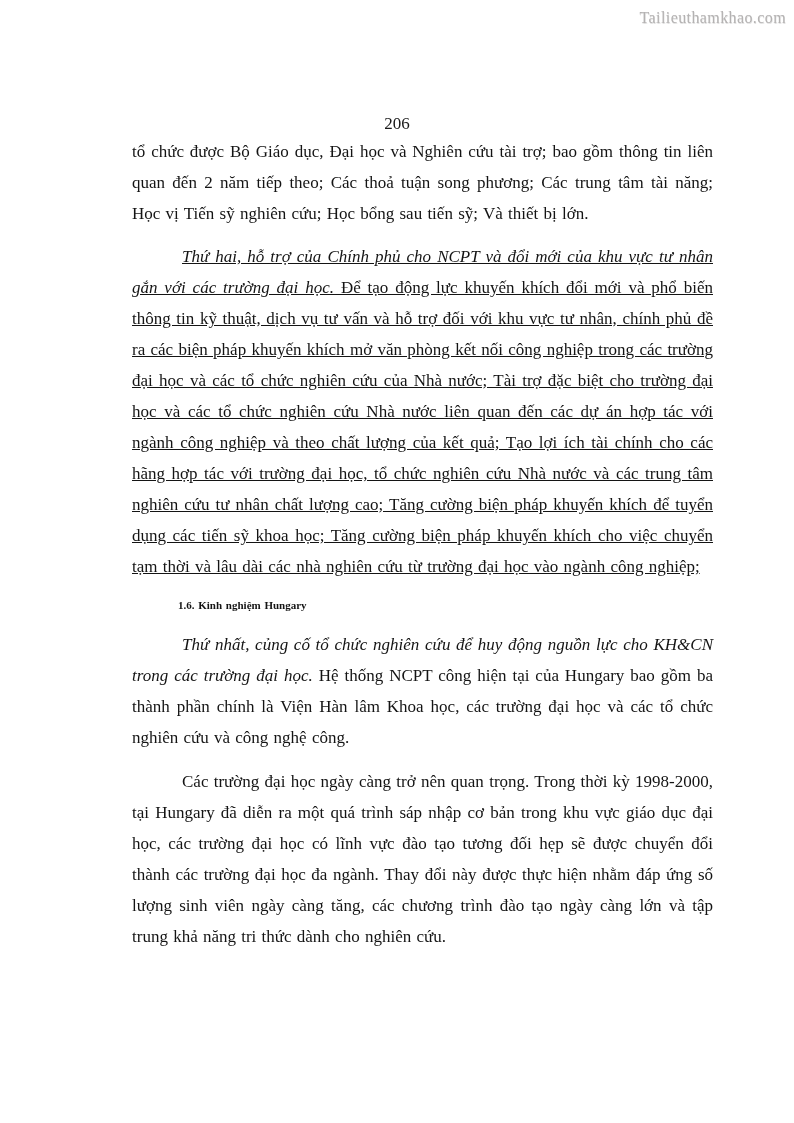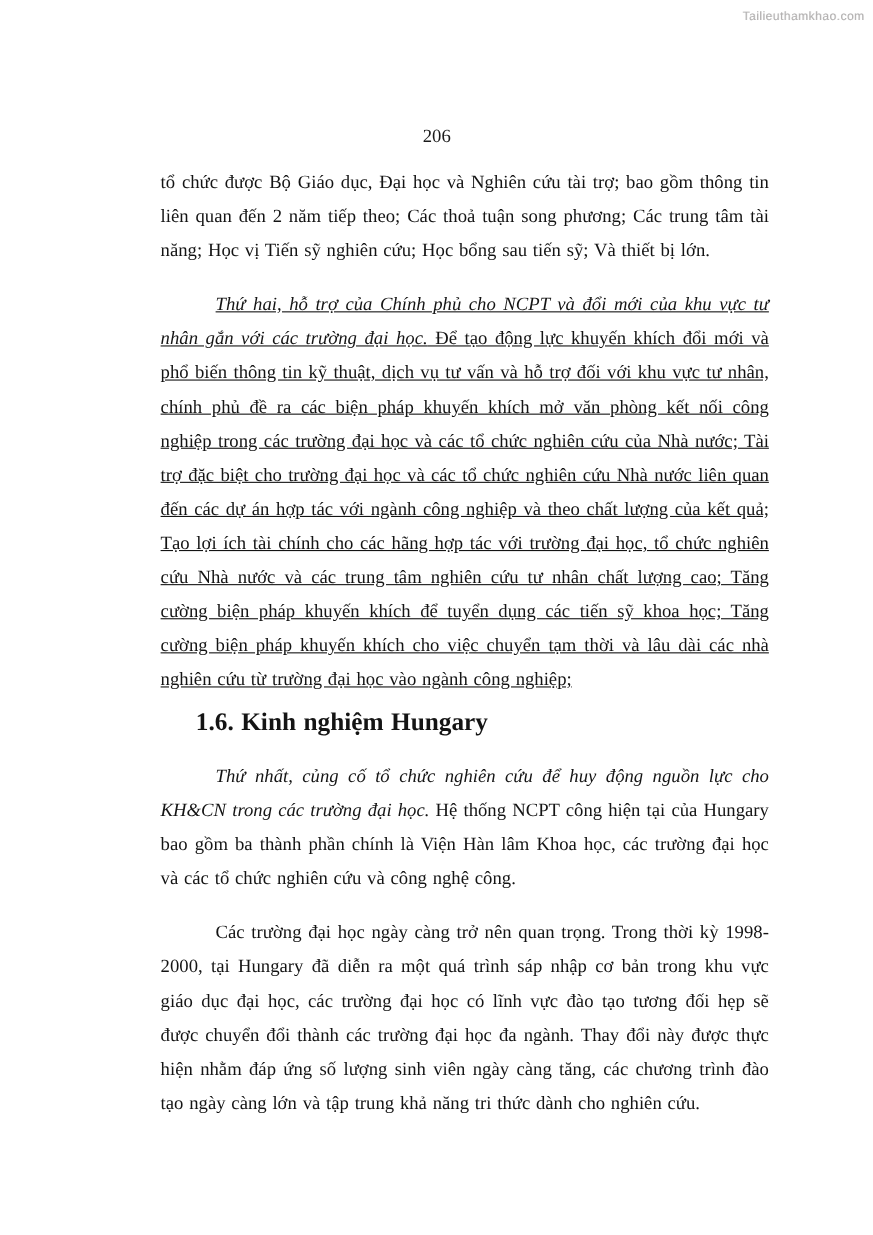--- a/index.html
+++ b/index.html
@@ -13,22 +13,22 @@
       height: 1123px;
       background: #ffffff;
       color: #161616;
       font-family: "Liberation Serif", "DejaVu Serif", serif;
       overflow: hidden;
     }
     .watermark {
       position: absolute;
       top: 9px;
       right: 8px;
-      font-family: Liberation Sans, sans-serif;
-      font-size: 11px;
+      font-family: Liberation Serif, serif;
+      font-size: 16px;
       color: #b4b2b2;
       letter-spacing: 0.4px;
       text-shadow: 0.5px 0.5px 0 #e2e2e2;
       user-select: none;
     }
     .page-number {
       position: absolute;
       top: 66px;
       left: 0;
       right: 0;
@@ -42,37 +42,37 @@
       left: 128px;
       top: 132px;
       width: 589px;
       font-size: 17px;
       line-height: 31px;
       text-align: justify;
       word-spacing: 1px;
       color: #141414;
     }
     .para {
-      margin: 18px;
+      margin: 4px;
       text-indent: 50px;
     }
     .para.continuation {
       text-indent: 0;
     }
     .p1 { margin-bottom: 12px; }
     .p2 { margin-bottom: 8px; text-decoration: underline; }
     .p3 { margin-bottom: 13px; font-family: Liberation Serif, serif; }
     .p4 { margin-bottom: 0; }
     .lead-italic {
       font-style: italic;
     }
     .heading {
       margin: 0 0 8px 0;
       text-indent: 50px;
-      font-size: 23px;
+      font-size: 11px;
       font-weight: bold;
       line-height: 31px;
     }
   </style>
 </head>
 <body>
 
 <div class="page">
 
   <div class="watermark">Tailieuthamkhao.com</div>

